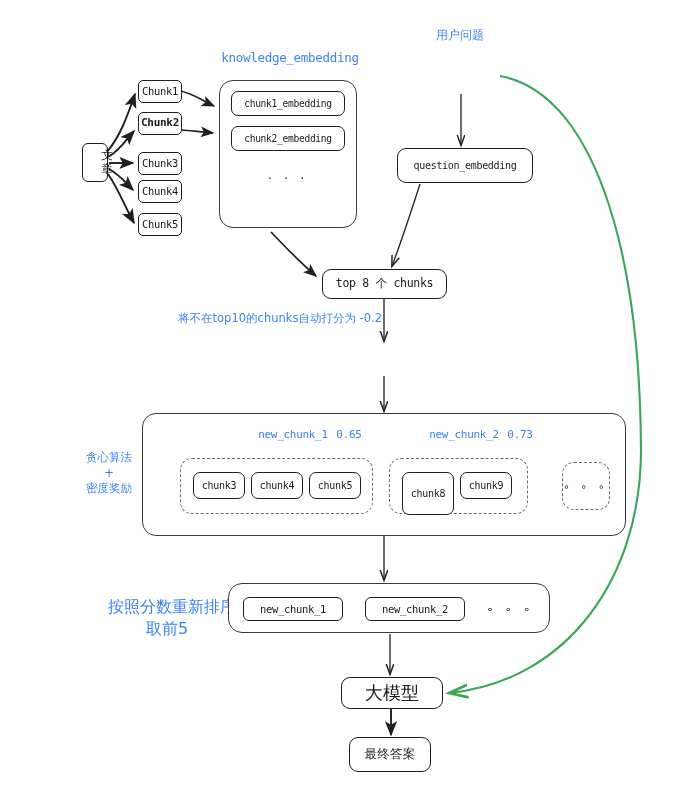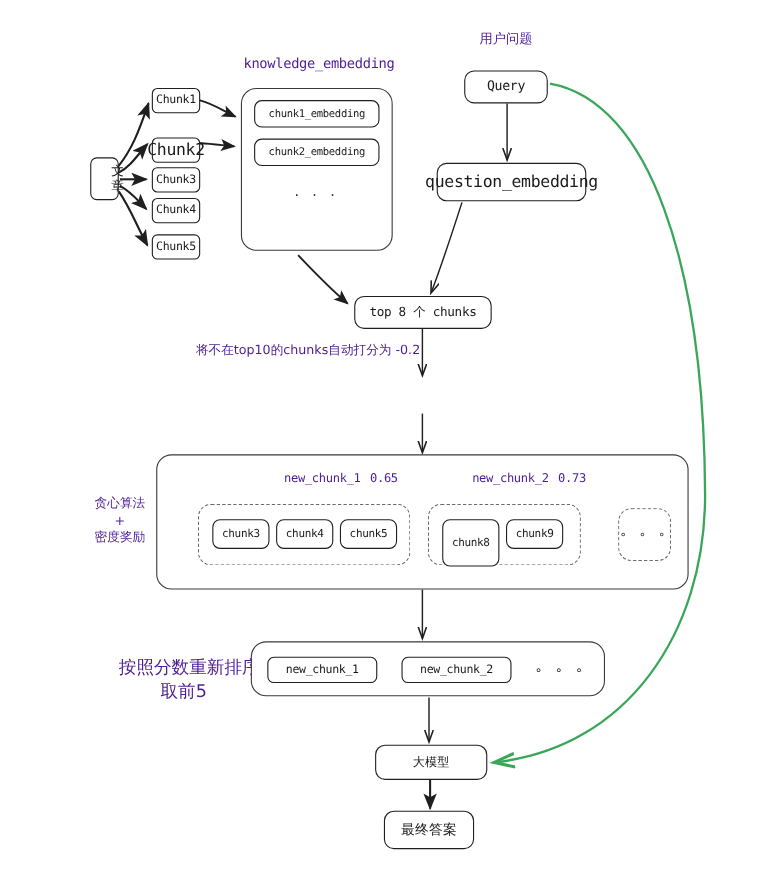--- a/index.html
+++ b/index.html
@@ -53,21 +53,21 @@
   }
   .dashed-group {
     position: absolute;
     box-sizing: border-box;
     border: 1.5px dashed #6b6b6b;
     border-radius: 12px;
     background: #ffffff;
   }
   .plain-label {
     position: absolute;
-    color: #4c1d95;
+    color: #3b82f6;
     text-align: center;
     font-family: "DejaVu Sans", sans-serif;
     line-height: 1.35;
     white-space: pre;
   }
   .plain-label.mono {
     font-family: "DejaVu Sans Mono", monospace;
     letter-spacing: -0.3px;
   }
   .dots {
@@ -130,34 +130,33 @@
     <path d="M500,76 C590,92 640,240 641,450 C641,575 570,680 450,693" stroke="#3aa65a" stroke-width="2.1" fill="none" marker-end="url(#arrowGreen)"></path>
   </svg>
 
   <div class="plain-label mono" style="left:220px; top:50px; width:140px; font-size:12.5px;">knowledge_embedding</div>
 
   <div class="plain-label" style="left:410px; top:27px; width:100px; font-size:12px;">用户问题</div>
 
   <div class="node" style="left:82px; top:143px; width:26px; height:39px; font-size:11.5px; border-radius:6px; flex-direction:column;padding-left:24px;">文章</div>
 
   <div class="node mono" style="left:138px; top:80px; width:44px; height:23px; font-size:10.5px; border-radius:5px;">Chunk1</div>
-  <div class="node mono" style="left:138px; top:125px; width:44px; height:23px; font-size:15px; border-radius:5px;">Chunk2</div>
+  <div class="node mono" style="left:138px; top:112px; width:44px; height:23px; font-size:11px; border-radius:5px;font-weight:bold;">Chunk2</div>
   <div class="node mono" style="left:138px; top:152px; width:44px; height:23px; font-size:10.5px; border-radius:5px;">Chunk3</div>
   <div class="node mono" style="left:138px; top:180px; width:44px; height:23px; font-size:10.5px; border-radius:5px;">Chunk4</div>
   <div class="node mono" style="left:138px; top:213px; width:44px; height:23px; font-size:10.5px; border-radius:5px;">Chunk5</div>
 
   <div class="container-node" style="left:219px; top:80px; width:138px; height:148px;"></div>
 
   <div class="node mono" style="left:231px; top:91px; width:114px; height:25px; font-size:9.6px; border-radius:7px;">chunk1_embedding</div>
   <div class="node mono" style="left:231px; top:126px; width:114px; height:25px; font-size:9.6px; border-radius:7px;">chunk2_embedding</div>
   <div class="dots" style="left:231px; top:170px; width:114px; height:16px; font-size:13px;">· · ·</div>
 
-  <div class="node mono" style="left:422px; top:64px; width:76px; height:30px; font-size:12px;">Query</div>
 
-  <div class="node mono" style="left:397px; top:148px; width:136px; height:35px; font-size:15px;">question_embedding</div>
+  <div class="node mono" style="left:397px; top:148px; width:136px; height:35px; font-size:10px;">question_embedding</div>
 
   <div class="node mono" style="left:322px; top:269px; width:125px; height:30px; font-size:11.5px;">top 8 个 chunks</div>
 
   <div class="plain-label" style="left:157px; top:311px; width:225px; font-size:11.5px; text-align:right;">将不在top10的chunks自动打分为 -0.2</div>
 
 
   <div class="plain-label" style="left:60px; top:450px; width:98px; font-size:11.5px;">贪心算法
 +
 密度奖励</div>
 
@@ -182,17 +181,17 @@
   <div class="dots" style="left:562px; top:462px; width:48px; height:48px; font-size:10px;">∘ ∘ ∘</div>
 
   <div class="plain-label" style="left:108px; top:596px; width:118px; font-size:16px;">按照分数重新排序
 取前5</div>
 
   <div class="container-node" style="left:228px; top:583px; width:322px; height:50px;"></div>
   <div class="node mono" style="left:243px; top:597px; width:100px; height:24px; font-size:10.5px; border-radius:6px;">new_chunk_1</div>
   <div class="node mono" style="left:365px; top:597px; width:100px; height:24px; font-size:10.5px; border-radius:6px;">new_chunk_2</div>
   <div class="dots" style="left:480px; top:597px; width:60px; height:24px; font-size:11px;">∘  ∘  ∘</div>
 
-  <div class="node" style="left:341px; top:677px; width:102px; height:32px; font-size:11px;">大模型</div>
+  <div class="node" style="left:341px; top:677px; width:102px; height:32px; font-size:18px;">大模型</div>
 
   <div class="node" style="left:349px; top:737px; width:82px; height:35px; font-size:12.5px;">最终答案</div>
 
 </div>
 
 </body></html>

